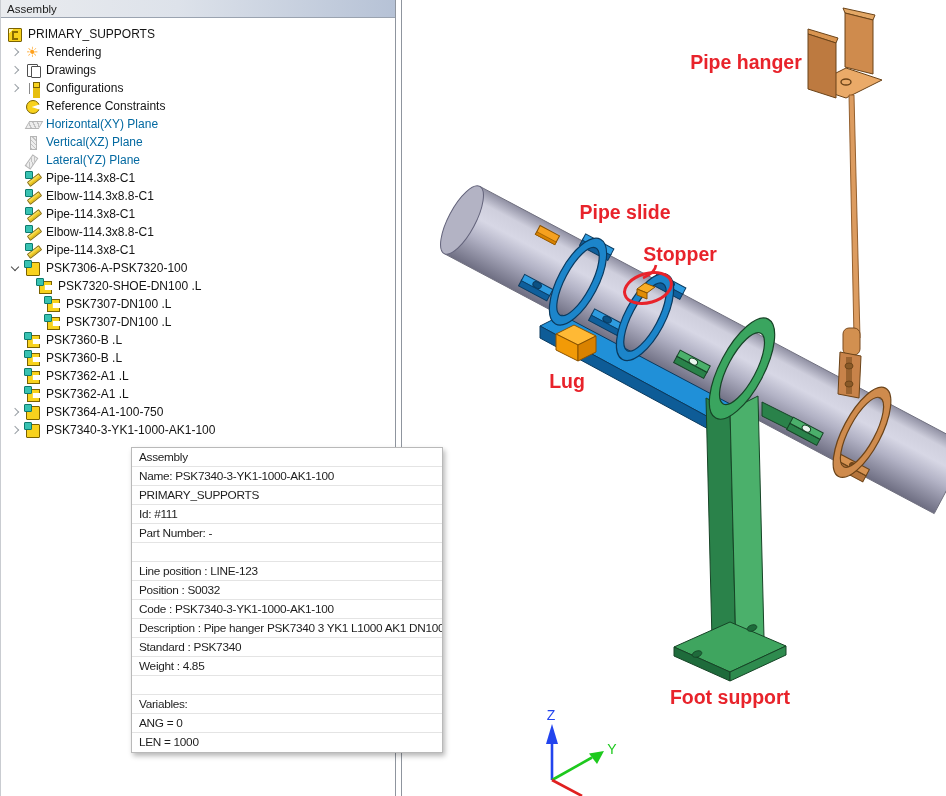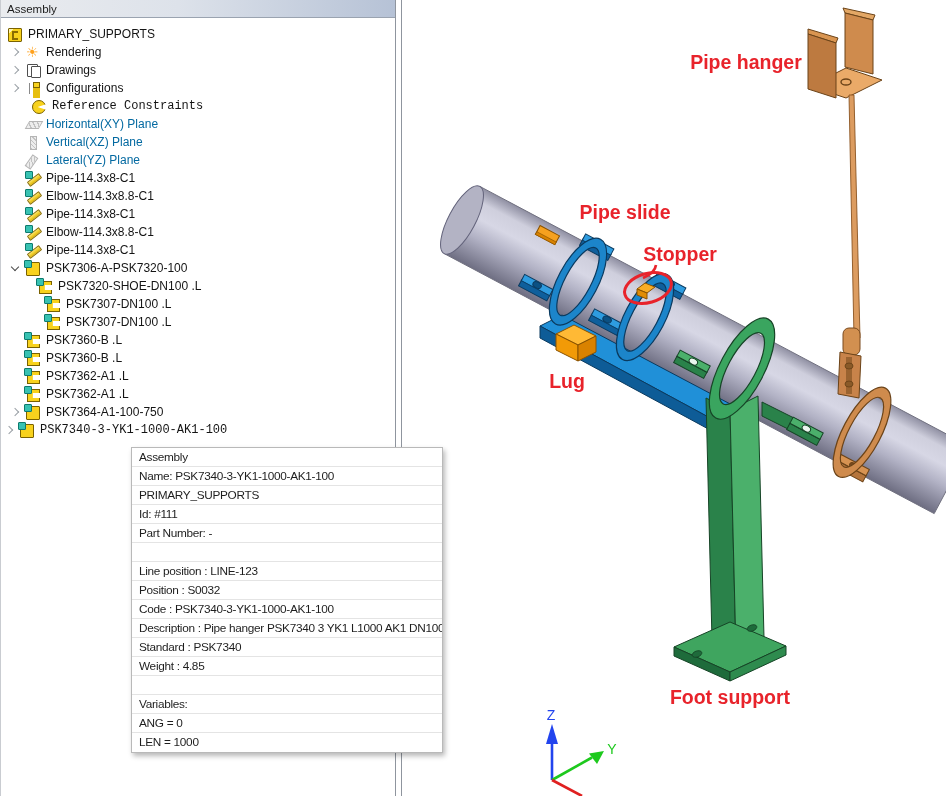--- a/index.html
+++ b/index.html
@@ -100,21 +100,21 @@
       <div class="trow" style="padding-left: 6px; text-align: right;">
     <span class="chev collapsed"></span>
     <span class="icon icon-pages"></span>
     <span class="tlabel">Drawings</span>
   </div>
       <div class="trow" style="padding-left: 6px; align-items: center;">
     <span class="chev collapsed"></span>
     <span class="icon icon-config"></span>
     <span class="tlabel">Configurations</span>
   </div>
-      <div class="trow" style="padding-left: 12px; font-family: Liberation Mono, monospace;">
+      <div class="trow" style="padding-left: 6px;">
     <span class="chev hidden"></span>
     <span class="icon icon-constraint"></span>
     <span class="tlabel">Reference Constraints</span>
   </div>
       <div class="trow disabled" style="padding-left: 6px;">
     <span class="chev hidden"></span>
     <span class="icon icon-plane-xy"></span>
     <span class="tlabel">Horizontal(XY) Plane</span>
   </div>
       <div class="trow disabled" style="padding-left: 6px;">
@@ -190,21 +190,21 @@
       <div class="trow" style="padding-left: 6px;">
     <span class="chev hidden"></span>
     <span class="icon icon-part"></span>
     <span class="tlabel">PSK7362-A1 .L</span>
   </div>
       <div class="trow" style="padding-left: 6px;">
     <span class="chev collapsed"></span>
     <span class="icon icon-subassembly"></span>
     <span class="tlabel">PSK7364-A1-100-750</span>
   </div>
-      <div class="trow" style=" font-family: Liberation Mono, monospace;">
+      <div class="trow" style="padding-left: 6px;">
     <span class="chev collapsed"></span>
     <span class="icon icon-subassembly"></span>
     <span class="tlabel">PSK7340-3-YK1-1000-AK1-100</span>
   </div>
     </div>
 </div>
 <div class="divider"></div>
 
 <div class="viewport">
 <svg width="544" height="796" viewBox="402 0 544 796" xmlns="http://www.w3.org/2000/svg">

